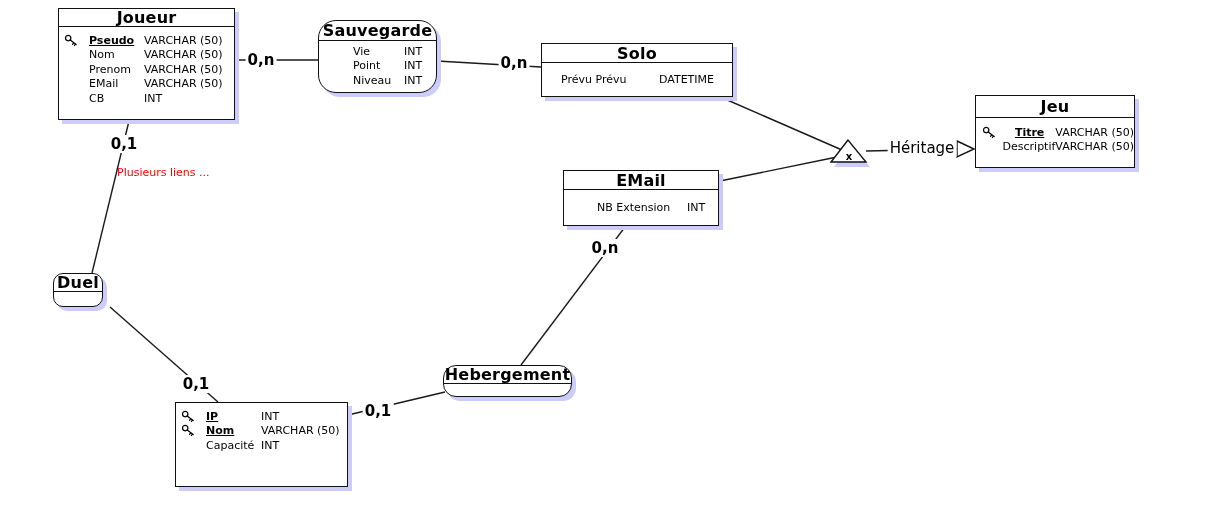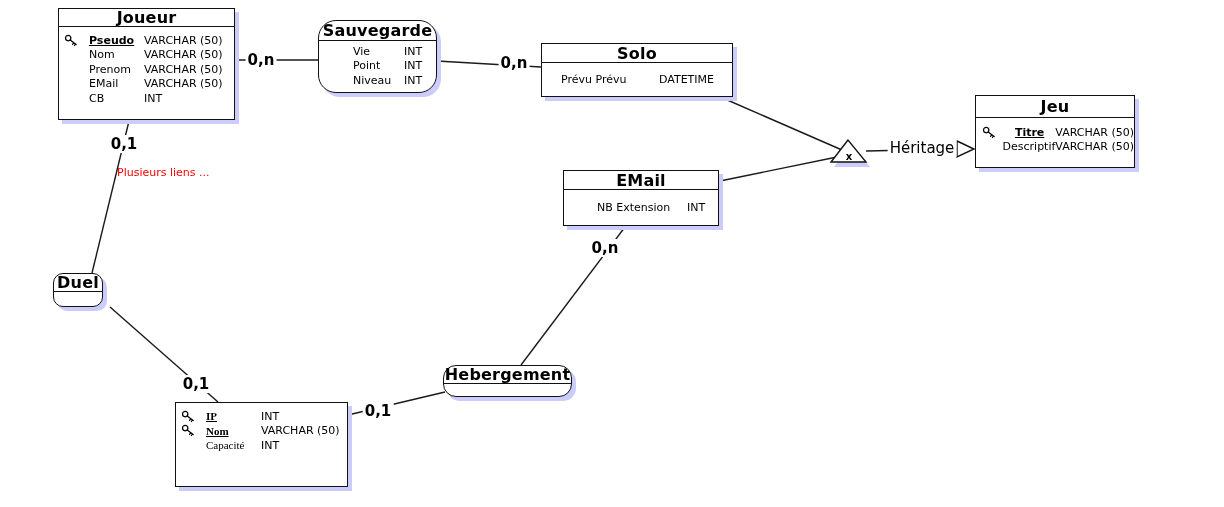--- a/index.html
+++ b/index.html
@@ -24,21 +24,21 @@
   .fname { white-space:nowrap; }
   .key { font-weight:bold; text-decoration:underline; }
   .ftype { white-space:nowrap; }
 
   
   .e-joueur .frow { padding-left:5px; }
   .e-joueur .ficon, .e-joueur .fspace { width:25px; padding-left:0; }
   .e-joueur .fname { width:55px; }
   .e-serveur .frow { padding-left:5px; }
   .e-serveur .ficon, .e-serveur .fspace { width:25px; padding-left:0; }
-  .e-serveur .fname { width:55px;font-family:Liberation Serif, serif; }
+  .e-serveur .fname { width:55px; }
   .e-jeu .frow { padding-left:6px; }
   .e-jeu .ficon, .e-jeu .fspace { width:25px; padding-left:0; }
   .e-jeu .fname { width:59px; text-align:center; }
   .e-solo .frow { padding-left:19px; }
   .e-solo .fname { width:98px; }
   .e-multi .frow { padding-left:33px;align-items:center; }
   .e-multi .fname { width:90px; }
   .e-sauvegarde .frow { padding-left:34px; }
   .e-sauvegarde .fname { width:51px; }
 

